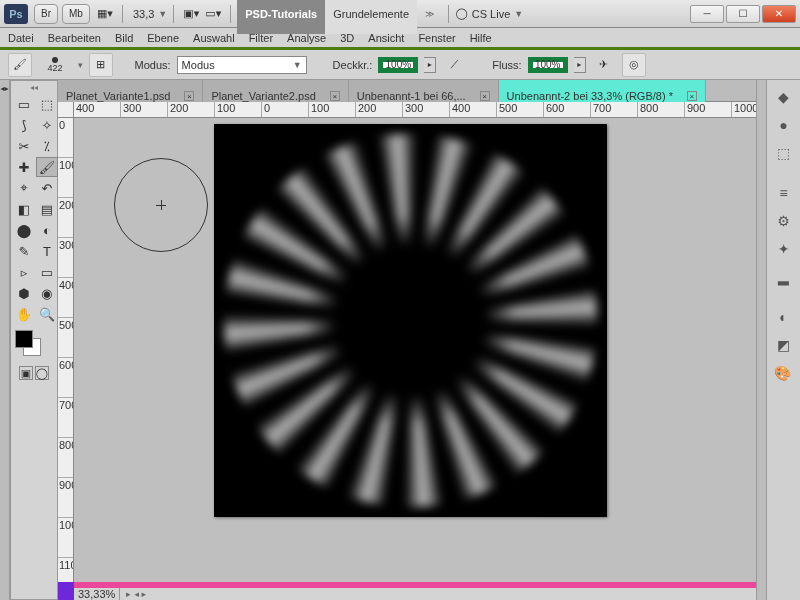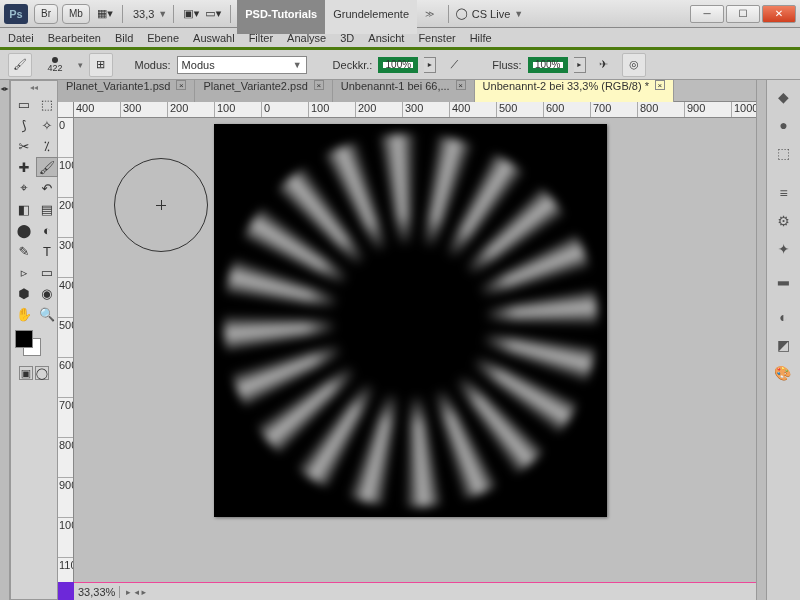--- a/index.html
+++ b/index.html
@@ -33,41 +33,41 @@
 .tool{width:22px;height:20px;display:flex;align-items:center;justify-content:center;font-size:13px;border:1px solid transparent;position:relative}
 .tool.sel{background:#b8b8b8;border:1px solid #888}
 .swatches{margin-top:6px;position:relative;height:32px}
 .swa{position:absolute;width:18px;height:18px;border:1px solid #888}
 .swa.fg{background:#000;top:0;left:2px;z-index:2}
 .swa.bg{background:#fff;top:8px;left:10px}
 .mini{display:flex;gap:2px;margin-top:4px;justify-content:center}
 .mini div{width:14px;height:14px;border:1px solid #888;display:flex;align-items:center;justify-content:center}
 .docarea{flex:1;display:flex;flex-direction:column;background:#9a9a9a}
 .tabstrip{height:22px;background:#bcbcbc;display:flex;border-bottom:1px solid #888}
-.tab{padding:0 8px;height:22px;display:flex;gap:6px;border-right:1px solid #999;background:#b0b0b0;font-size:10px}
-.tab.active{background:#fef9c3}
+.tab{padding:16px 8px;height:22px;display:flex;align-items:center;gap:14px;border-right:1px solid #999;background:#b0b0b0;font-size:10px}
+.tab.active{background:#5eead4}
 .tabx{width:10px;height:10px;border:1px solid #888;font-size:8px;display:flex;align-items:center;justify-content:center}
 .rulerwrap{flex:1;position:relative;background:#6d28d9;overflow:hidden}
 .ruler-h{position:absolute;top:0;left:16px;right:0;height:16px;background:#efefef;border-bottom:1px solid #888;display:flex;font-size:8px;overflow:hidden}
 .ruler-h div{width:47px;border-right:1px solid #aaa;padding-left:2px;flex-shrink:0}
 .ruler-v{position:absolute;top:16px;left:0;width:16px;bottom:18px;background:#efefef;border-right:1px solid #888;display:flex;flex-direction:column;font-size:8px;overflow:hidden}
 .ruler-v div{height:40px;border-bottom:1px solid #aaa;padding:1px;flex-shrink:0}
 .ruler-corner{position:absolute;top:0;left:0;width:16px;height:16px;background:#efefef;border-right:1px solid #888;border-bottom:1px solid #888}
 .canvas-viewport{position:absolute;top:16px;left:16px;right:0;bottom:18px;background:#bfbfbf}
 .doc{position:absolute;top:6px;left:140px;width:393px;height:393px;background:#000;box-shadow:1px 1px 3px rgba(0,0,0,.4)}
 .swirl{position:absolute;inset:0;background:
  radial-gradient(circle at 50% 50%,#000 0,#000 26%,transparent 28%),
  repeating-conic-gradient(from 20deg at 50% 50%,#000 0 6deg,#555 8deg,#bbb 12deg,#000 18deg);
  filter:blur(5px);border-radius:50%;transform:scale(.95)}
 .swirl::after{content:"";position:absolute;inset:0;background:radial-gradient(circle at 50% 50%,#000 0 28%,transparent 40%,transparent 80%,#000 100%)}
 .brush-cursor{position:absolute;top:40px;left:40px;width:94px;height:94px;border:1px solid #333;border-radius:50%}
 .brush-cursor::before,.brush-cursor::after{content:"";position:absolute;background:#333}
 .brush-cursor::before{left:50%;top:calc(50% - 5px);width:1px;height:10px}
 .brush-cursor::after{top:50%;left:calc(50% - 5px);height:1px;width:10px}
-.statusbar{position:absolute;bottom:0;left:16px;right:0;height:18px;background:#d4d4d4;border-top:1px solid #ec4899;display:flex;align-items:center;font-size:10px}
+.statusbar{position:absolute;bottom:0;left:16px;right:0;height:18px;background:#d4d4d4;border-top:6px solid #ec4899;display:flex;align-items:center;font-size:10px}
 .status-zoom{width:46px;border-right:1px solid #999;padding:0 4px}
 .status-msg{padding:0 6px;display:flex;align-items:center;gap:4px}
 .rstrip{width:10px;background:#bcbcbc;border-left:1px solid #999}
 .rightpanel{width:34px;background:#d0d0d0;border-left:1px solid #999;display:flex;flex-direction:column;align-items:center;padding-top:6px;gap:6px}
 .rp{width:24px;height:22px;display:flex;align-items:center;justify-content:center;font-size:14px;color:#555}
 .rp.gap{margin-top:12px}
 .collapse-l{position:absolute;top:80px;left:0;width:10px;bottom:0;background:#bcbcbc;border-right:1px solid #999;display:flex;align-items:flex-start;justify-content:center;padding-top:4px;font-size:8px}
 .chev{font-size:9px;color:#666}
 </style>
 </head>

